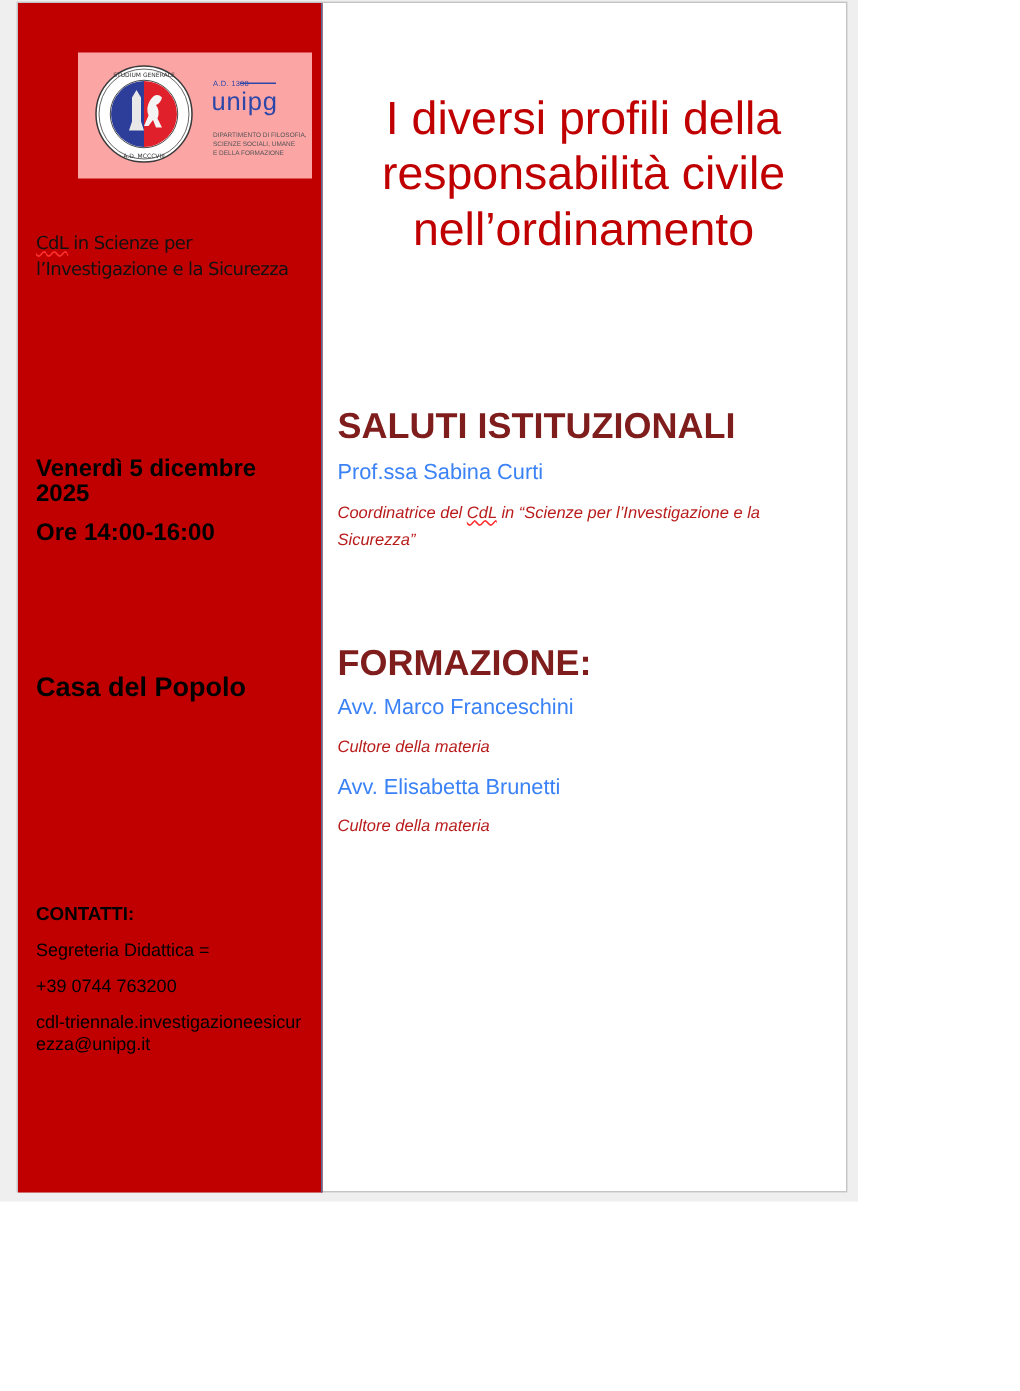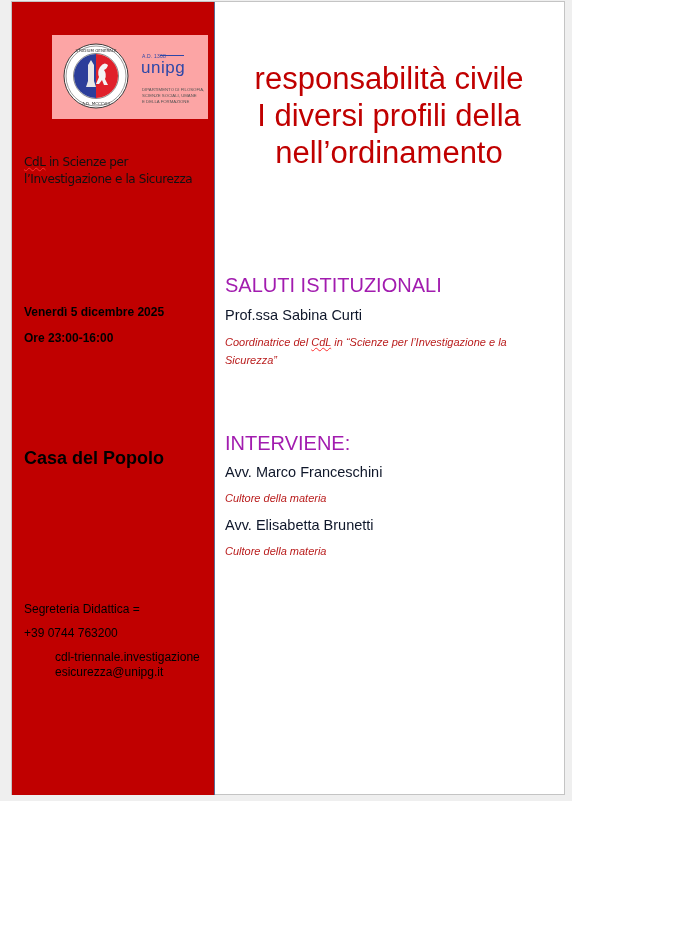--- a/index.html
+++ b/index.html
@@ -90,21 +90,21 @@
       letter-spacing: -0.4px;
     }
     .cdl .spell {
       text-decoration: underline wavy #ff3030;
       text-decoration-thickness: 1px;
     }
     .date-block {
       position: absolute;
       left: 12px; top: 302px;
       width: 180px;
-      font-size: 12px;
+      font-size: 16px;
       font-weight: bold;
       line-height: 17px;
     }
     .date-block .time {
       margin-top: 9px;
     }
     .place-block {
       position: absolute;
       left: 12px; top: 440px;
       font-size: 18px;
@@ -113,21 +113,21 @@
     }
     .contacts {
       position: absolute;
       left: 12px; top: 600px;
       width: 178px;
       font-size: 12px;
       line-height: 15px;
     }
     .contacts .head { font-weight: bold; margin-bottom: 9px; font-size: 12.5px; }
     .contacts .row { margin-bottom: 9px; }
-    .contacts .email { word-break: break-all; margin-left: 31px; }
+    .contacts .email { word-break: break-all; }
 
     .right {
       position: absolute;
       left: 216px; top: 2px;
       width: 348px;
       font-family: "Liberation Sans", sans-serif;
     }
     .title {
       position: absolute;
       left: 0; top: 58px;
@@ -135,31 +135,31 @@
       text-align: center;
       color: #c00000;
       font-size: 31px;
       line-height: 37px;
       margin: 0;
       font-weight: normal;
     }
     .section-head {
       position: absolute;
       left: 9px;
-      font-size: 20px;
-      color: #a21caf;
+      font-size: 24px;
+      color: #7f1d1d;
       margin: 0;
-      font-weight: normal;
+      font-weight: bold;
       line-height: 24px;
     }
     .name {
       position: absolute;
       left: 9px;
       font-size: 14.5px;
-      color: #0f172a;
+      color: #3b82f6;
       line-height: 18px;
     }
     .role {
       position: absolute;
       left: 9px;
       font-size: 11px;
       font-style: italic;
       color: #b91c1c;
       line-height: 18px;
       width: 320px;
@@ -198,43 +198,44 @@
     </div>
   </div>
 
   <div class="cdl">
     <div><span class="spell">CdL</span><span> in Scienze per</span></div>
     <div>l’Investigazione e la Sicurezza</div>
   </div>
 
   <div class="date-block">
     <div>Venerdì 5 dicembre 2025</div>
-    <div class="time">Ore 23:00-16:00</div>
+    <div class="time">Ore 14:00-16:00</div>
   </div>
 
   <div class="place-block">
     <div>Casa del Popolo</div>
   </div>
 
   <div class="contacts">
+    <div class="head">CONTATTI:</div>
     <div class="row">Segreteria Didattica =</div>
     <div class="row">+39 0744 763200</div>
     <div class="row email">cdl-triennale.investigazioneesicurezza@unipg.it</div>
   </div>
 </aside>
 
 <main class="right">
   <h1 class="title">
+    <div>I diversi profili della</div>
     <div>responsabilità civile</div>
-    <div>I diversi profili della</div>
     <div>nell’ordinamento</div>
   </h1>
 
   <h2 class="section-head" style="top:271px;">SALUTI ISTITUZIONALI</h2>
   <div class="name" style="top:304px;">Prof.ssa Sabina Curti</div>
   <div class="role" style="top:331px;"><span>Coordinatrice del </span><span class="spell">CdL</span><span> in “Scienze per l’Investigazione e la Sicurezza”</span></div>
 
-  <h2 class="section-head" style="top:429px;">INTERVIENE:</h2>
+  <h2 class="section-head" style="top:429px;">FORMAZIONE:</h2>
   <div class="name" style="top:461px;text-align:right;">Avv. Marco Franceschini</div>
   <div class="role" style="top:487px;">Cultore della materia</div>
   <div class="name" style="top:514px;">Avv. Elisabetta Brunetti</div>
   <div class="role" style="top:540px;">Cultore della materia</div>
 </main>
 
 </body></html>

